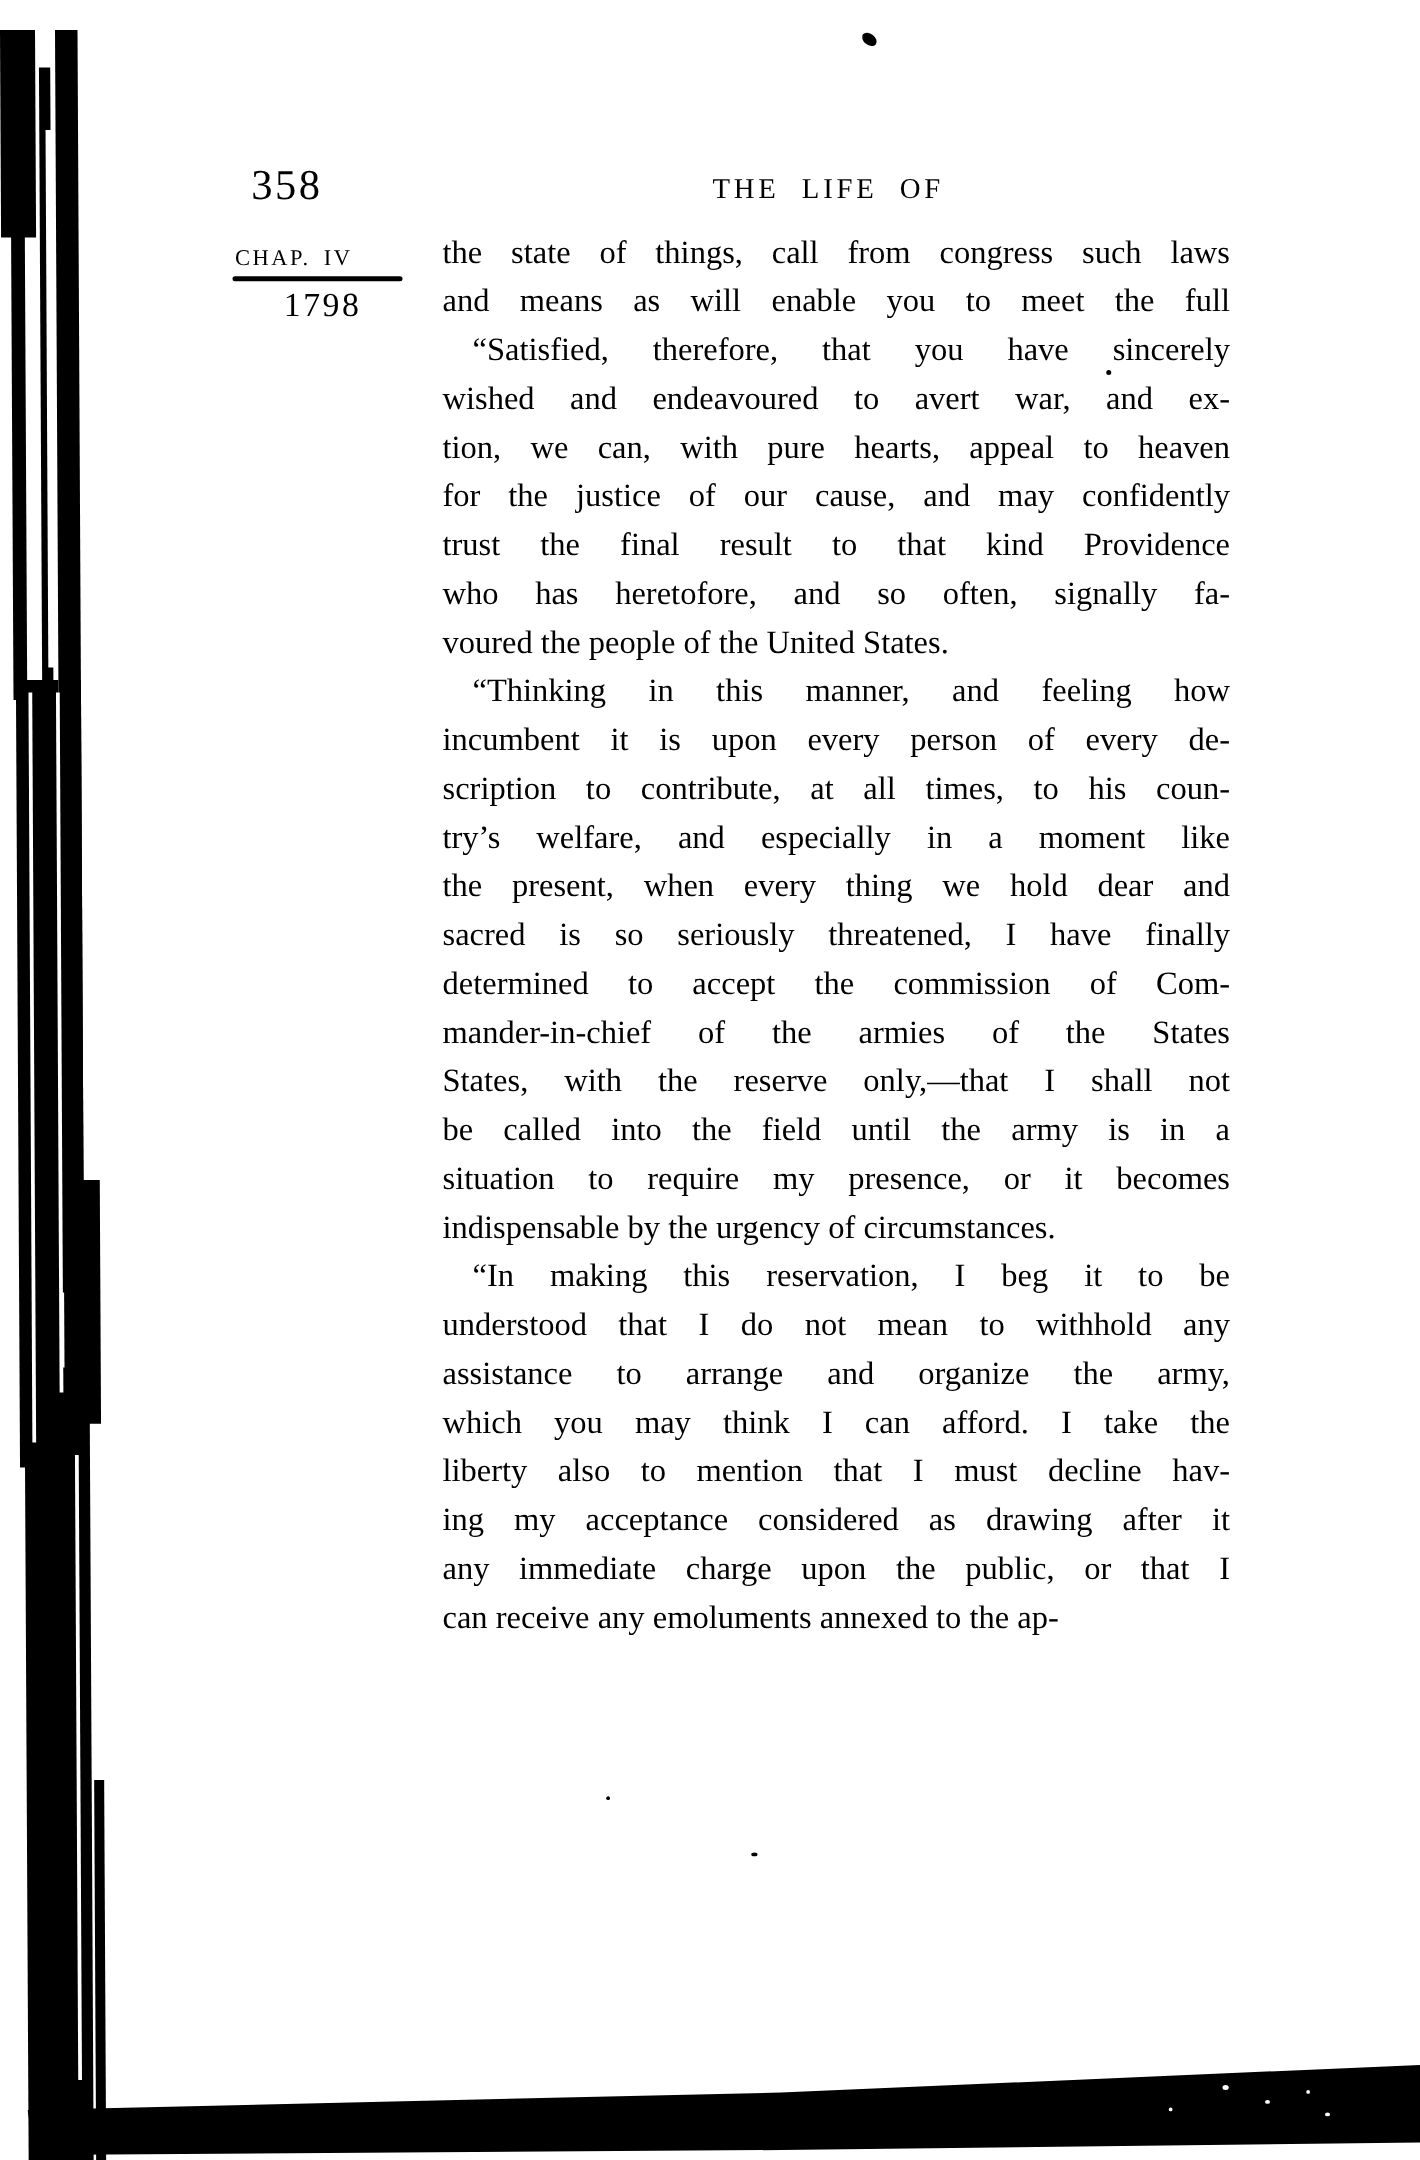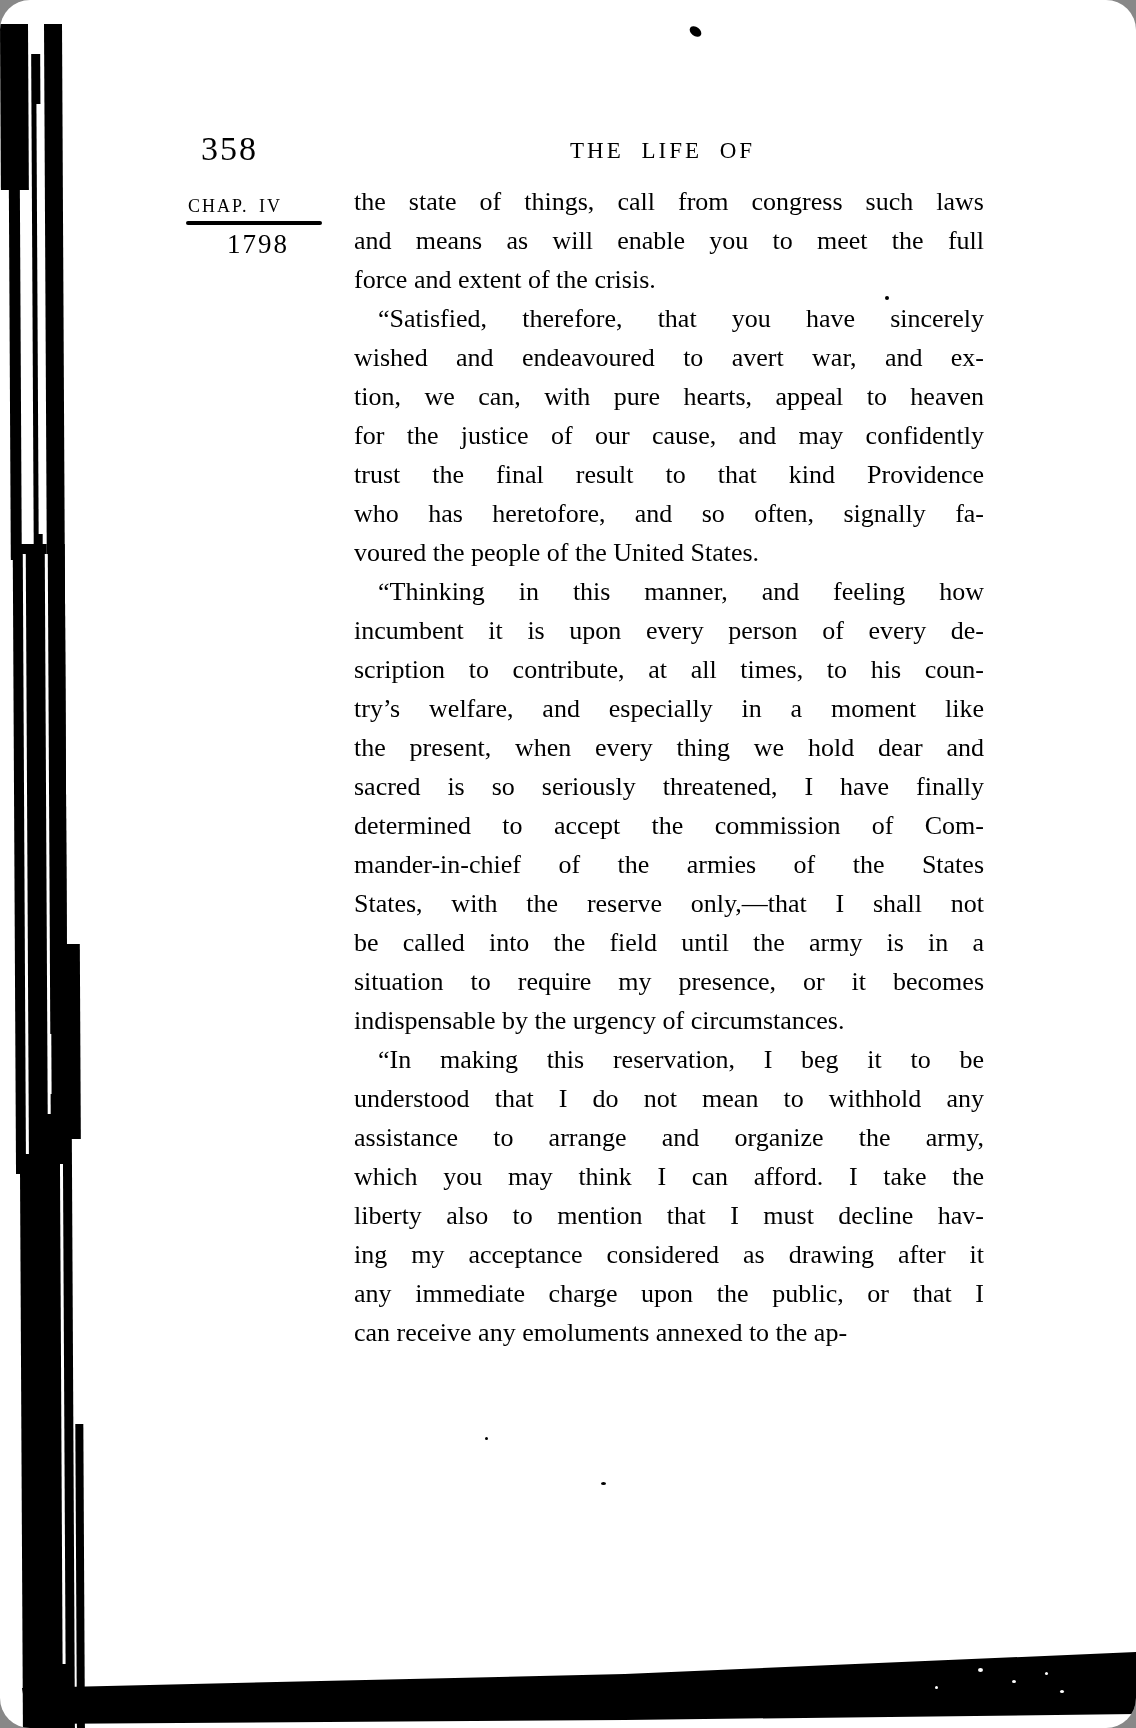--- a/index.html
+++ b/index.html
@@ -3,21 +3,20 @@
 <meta charset="utf-8">
 <style>
   html,body { margin:0; padding:0; background:#888; }
   .page {
     position:relative;
     width:1136px; height:1728px;
     background:#ffffff;
     overflow:hidden;
     font-family:"Liberation Serif", serif;
     color:#000;
-    border-radius:30px;
   }
   
   .page-number {
     position:absolute; left:201px; top:130px;
     font-size:34px; letter-spacing:2px;
   }
   .running-header {
     position:absolute; left:570px; top:138px;
     font-size:23px; letter-spacing:3px; word-spacing:9px;
   }
@@ -98,21 +97,20 @@
   <div class="page-number">358</div>
   <div class="running-header">THE LIFE OF</div>
 
   <div class="sidenote-chapter">CHAP. IV</div>
   <div class="sidenote-rule"></div>
   <div class="sidenote-year">1798</div>
 
   <div class="body-text">
       <div class="line just">the state of things, call from congress such laws</div>
       <div class="line just">and means as will enable you to meet the full</div>
-      <div class="line">force and extent of the crisis.</div>
       <div class="line just indent">“Satisfied, therefore, that you have sincerely</div>
       <div class="line just">wished and endeavoured to avert war, and ex-</div>
       <div class="line just">tion, we can, with pure hearts, appeal to heaven</div>
       <div class="line just">for the justice of our cause, and may confidently</div>
       <div class="line just">trust the final result to that kind Providence</div>
       <div class="line just">who has heretofore, and so often, signally fa-</div>
       <div class="line">voured the people of the United States.</div>
       <div class="line just indent">“Thinking in this manner, and feeling how</div>
       <div class="line just">incumbent it is upon every person of every de-</div>
       <div class="line just">scription to contribute, at all times, to his coun-</div>

